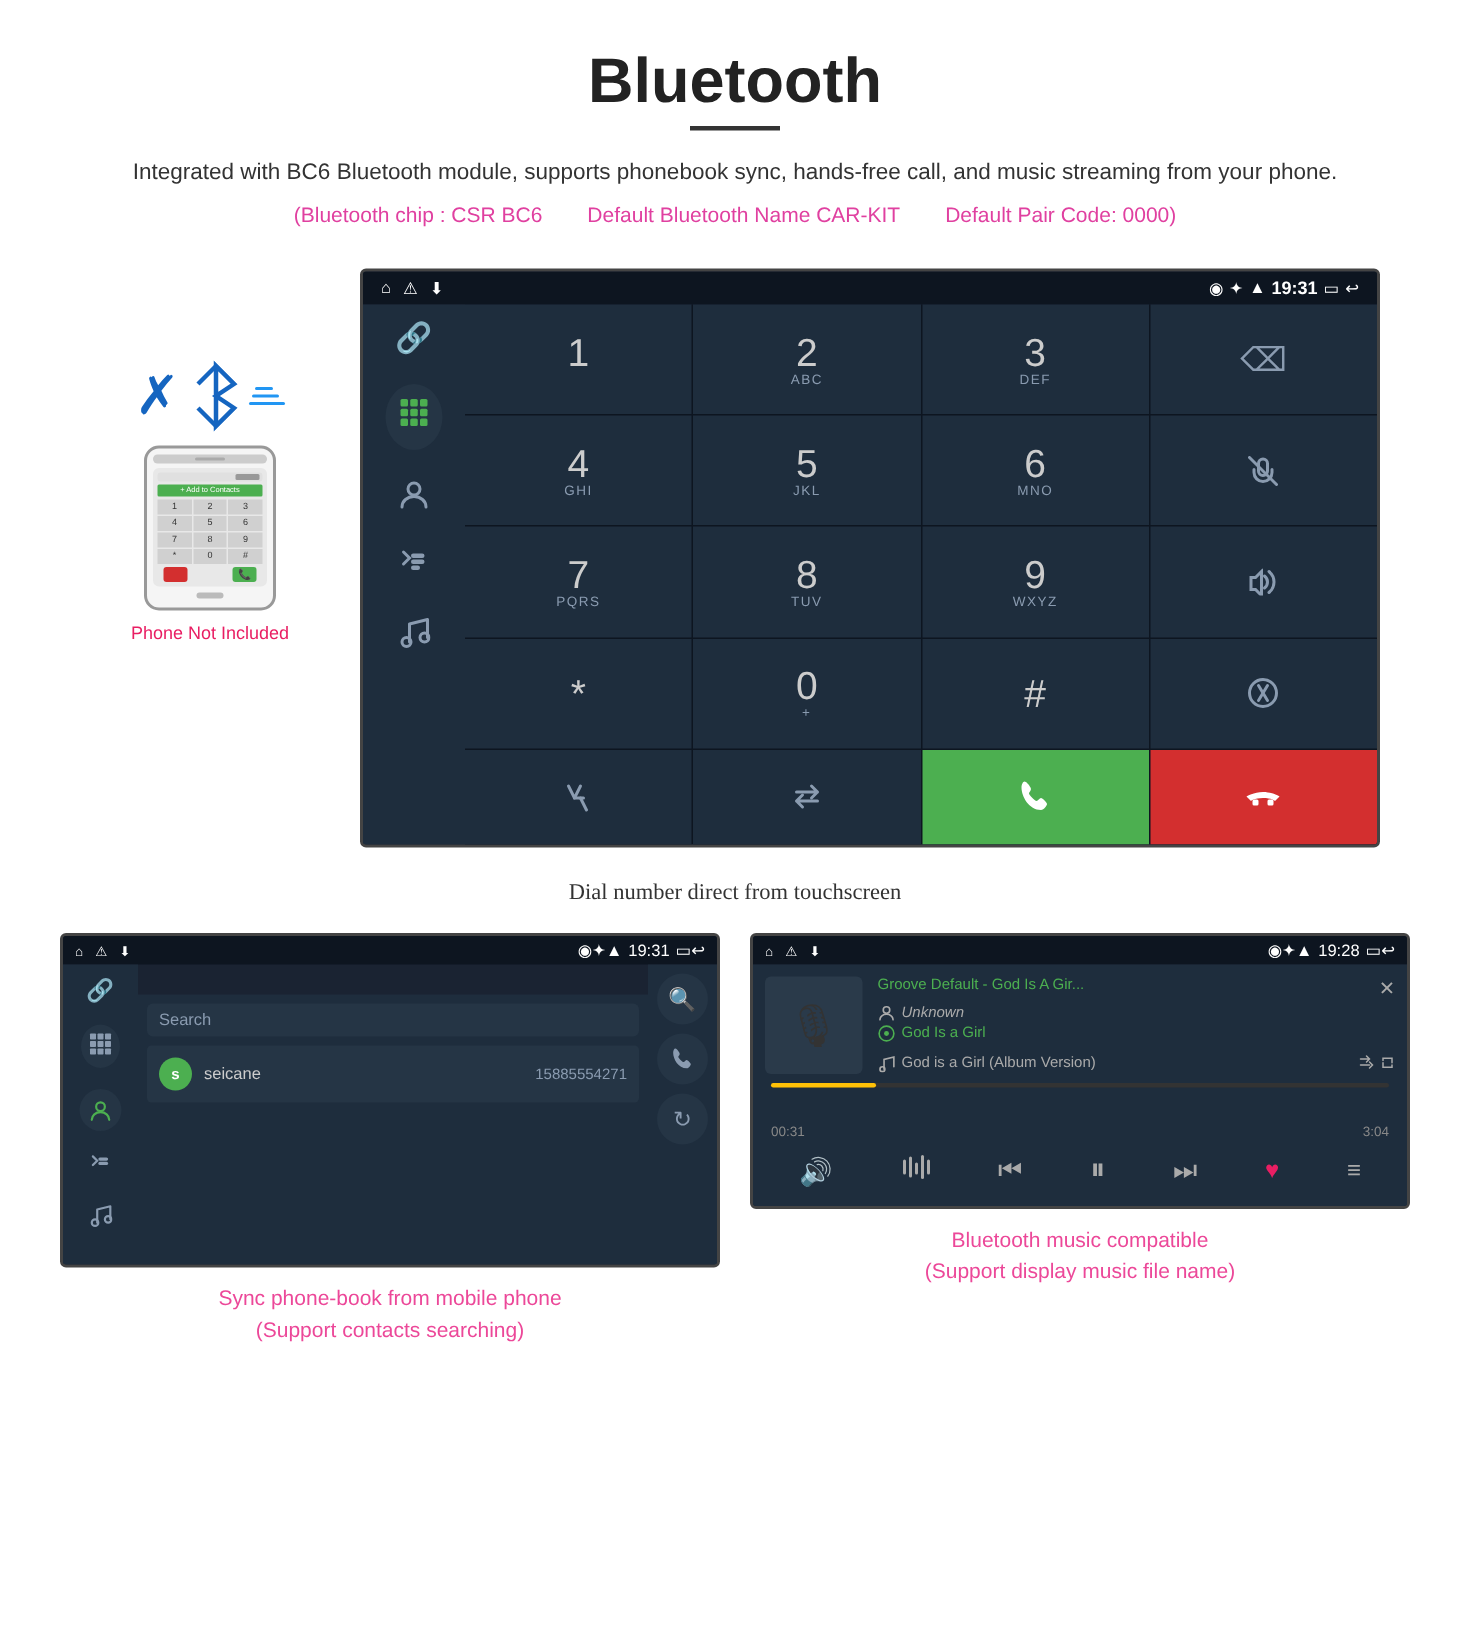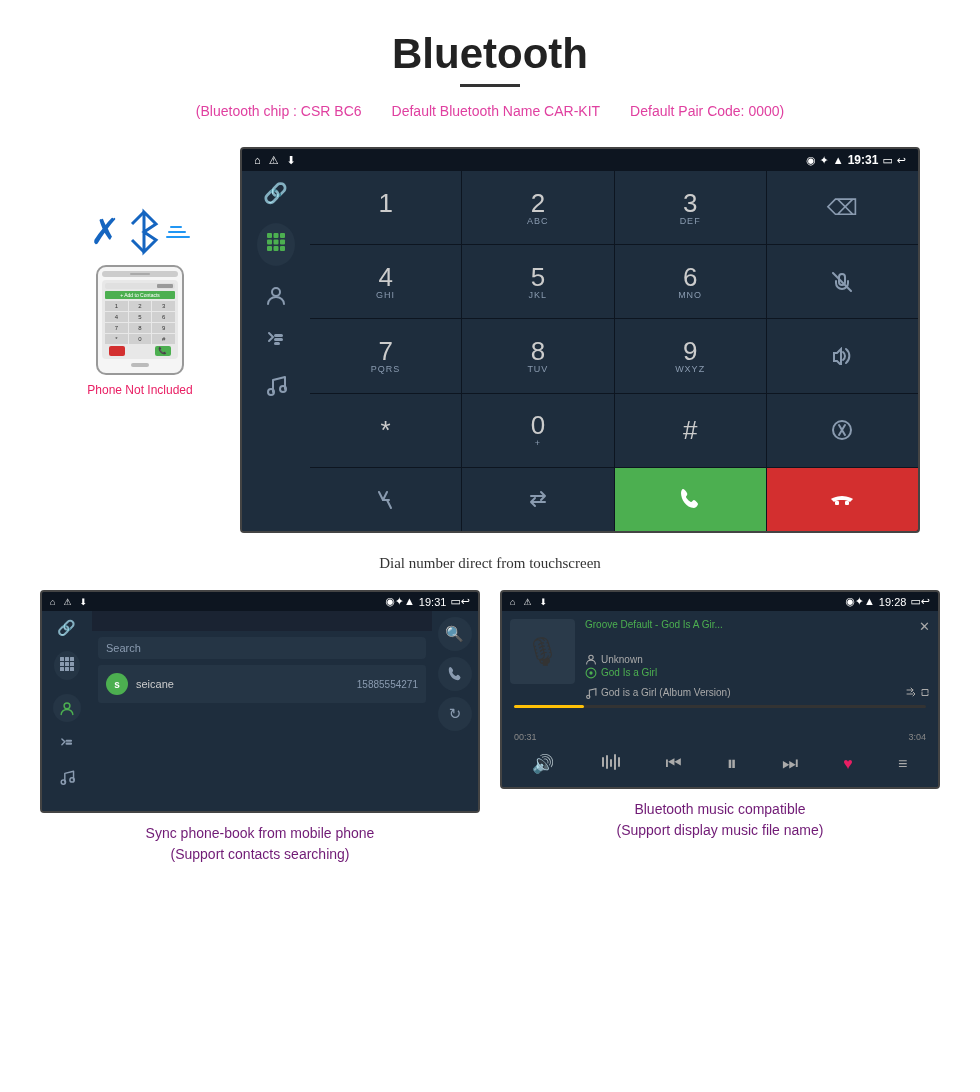--- a/index.html
+++ b/index.html
@@ -195,37 +195,38 @@
       width: 100%;
       background: #1a2332;
       border: 2px solid #444;
       border-radius: 4px;
       overflow: hidden;
       margin-bottom: 10px;
     }
     .screenshot-caption {
       text-align: center;
       font-size: 14px;
-      color: #701a75;
+      color: #ec4899;
       line-height: 1.5;
     }
 
     
     .bt-signal-container {
       position: relative;
       display: inline-block;
       margin-bottom: 8px;
     }
   </style>
 </head>
 <body>
 
 <div class="page-header">
   <h1 class="page-title">Bluetooth</h1>
   <div class="title-underline"></div>
+  <p class="page-subtitle">Integrated with BC6 Bluetooth module, supports phonebook sync, hands-free call, and music streaming from your phone.</p>
   <div class="page-specs">
     <span>(Bluetooth chip : CSR BC6</span>
     <span>Default Bluetooth Name CAR-KIT</span>
     <span>Default Pair Code: 0000)</span>
   </div>
 </div>
 
 <div class="main-screen-row">
 
   <div class="phone-illustration">
@@ -552,21 +553,21 @@
 
         <div style="display:flex; align-items:flex-start; gap:10px; margin-bottom:6px;">
 
           <div style="width:65px; height:65px; background:#2a3a4a; border-radius:4px; display:flex; align-items:center; justify-content:center; font-size:28px; flex-shrink:0;">🎙</div>
 
           <div style="flex:1;">
             <div style="display:flex; justify-content:space-between; align-items:flex-start;">
               <span style="color:#4caf50; font-size:10px; flex:1; margin-right:4px;">Groove Default - God Is A Gir...</span>
               <span style="color:#aaa; font-size:13px; cursor:pointer;">✕</span>
             </div>
-            <div style="display:flex; align-items:flex-end; gap:4px; color:#aaa; font-size:10px; margin-top:19px;">
+            <div style="display:flex; align-items:flex-end; gap:4px; color:#aaa; font-size:10px; margin-top:3px;font-style:italic;">
               <svg width="12" height="12" viewBox="0 0 22 22" fill="none">
                   <circle cx="11" cy="8" r="4" stroke="#aaa" stroke-width="2"></circle>
                   <path d="M3 20c0-4 3.6-7 8-7s8 3 8 7" stroke="#aaa" stroke-width="2" stroke-linecap="round"></path>
                 </svg>
               <span>Unknown</span>
             </div>
             <div style="display:flex; align-items:flex-start; gap:4px; color:#4caf50; font-size:10px; margin-top:2px;">
               <svg width="12" height="12" viewBox="0 0 22 22" fill="none">
                   <circle cx="11" cy="11" r="9" stroke="#4caf50" stroke-width="2"></circle>
                   <circle cx="11" cy="11" r="3" fill="#4caf50"></circle>

